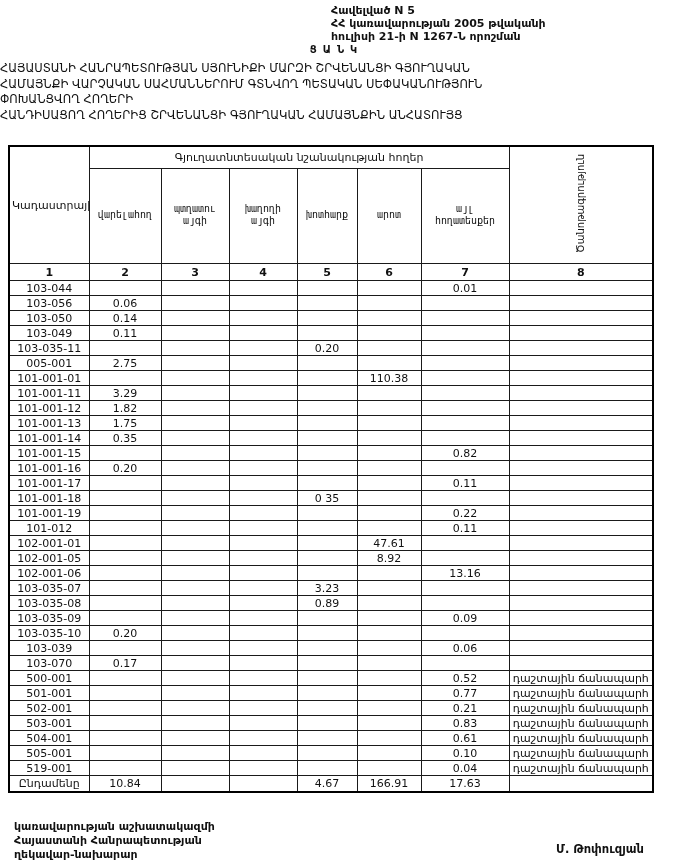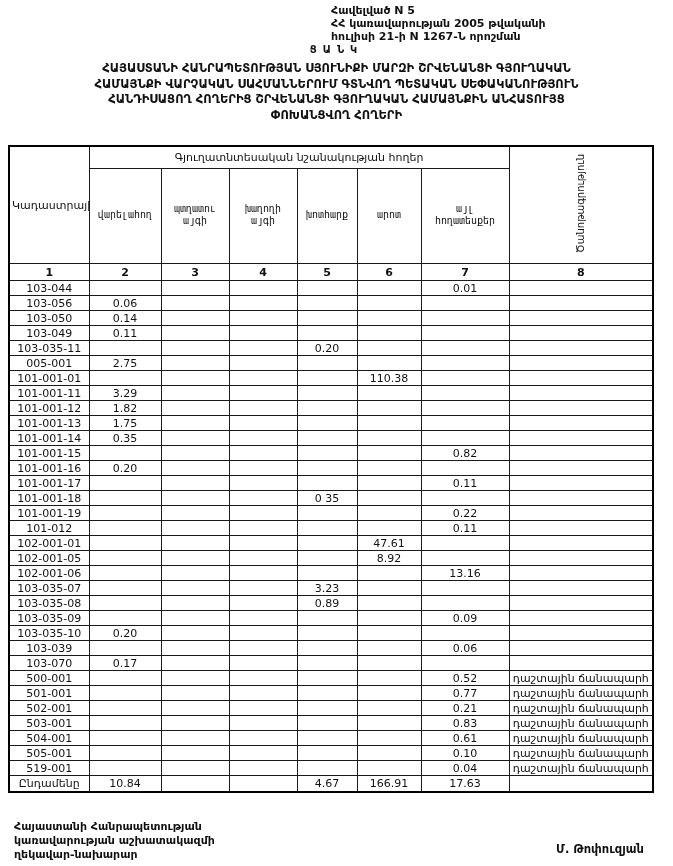--- a/index.html
+++ b/index.html
@@ -11,21 +11,21 @@
   .hdr-right{
     position:absolute;top:4px;right:12px;width:330px;
     text-align:left;font-weight:700;font-size:11px;line-height:13px;
   }
   .doc-title{
     position:absolute;top:44px;left:0;width:100%;
     text-align:center;font-weight:700;font-size:10px;letter-spacing:6px;
   }
   .doc-subtitle{
     position:absolute;top:61px;left:0;width:100%;
-    text-align:center;font-weight:700;font-size:11.5px;line-height:15.5px;
+    font-weight:400;font-size:11.5px;line-height:15.5px;
   }
   table.land{
     position:absolute;left:8px;top:145px;width:644px;
     border-collapse:collapse;table-layout:fixed;
     border:2px solid #000;
   }
   table.land td{
     border:1px solid #1a1a1a;
     padding:0 2px;text-align:center;vertical-align:middle;
     font-size:11px;overflow:hidden;white-space:nowrap;
@@ -61,22 +61,22 @@
   <div>Հավելված N 5</div>
   <div>ՀՀ կառավարության 2005 թվականի</div>
   <div>հուլիսի 21-ի N 1267-Ն որոշման</div>
 </div>
 
 <div class="doc-title">ՑԱՆԿ</div>
 
 <div class="doc-subtitle">
   <div>ՀԱՅԱՍՏԱՆԻ ՀԱՆՐԱՊԵՏՈՒԹՅԱՆ ՍՅՈՒՆԻՔԻ ՄԱՐԶԻ ՇՐՎԵՆԱՆՑԻ ԳՅՈՒՂԱԿԱՆ</div>
   <div>ՀԱՄԱՅՆՔԻ ՎԱՐՉԱԿԱՆ ՍԱՀՄԱՆՆԵՐՈՒՄ ԳՏՆՎՈՂ ՊԵՏԱԿԱՆ ՍԵՓԱԿԱՆՈՒԹՅՈՒՆ</div>
+  <div>ՓՈԽԱՆՑՎՈՂ ՀՈՂԵՐԻ</div>
   <div>ՀԱՆԴԻՍԱՑՈՂ ՀՈՂԵՐԻՑ ՇՐՎԵՆԱՆՑԻ ԳՅՈՒՂԱԿԱՆ ՀԱՄԱՅՆՔԻՆ ԱՆՀԱՏՈՒՅՑ</div>
-  <div>ՓՈԽԱՆՑՎՈՂ ՀՈՂԵՐԻ</div>
 </div>
 
 <table class="land">
   <colgroup>
     <col style="width:80px">
       <col style="width:72px">
       <col style="width:68px">
     <col style="width:68px">
       <col style="width:60px">
       <col style="width:64px">
@@ -450,18 +450,18 @@
       <td></td>
       <td>4.67</td>
       <td>166.91</td>
       <td>17.63</td>
       <td></td>
     </tr>
   </tbody>
 </table>
 
 <div class="footer-left">
+  <div>կառավարության աշխատակազմի</div>
   <div>Հայաստանի Հանրապետության</div>
-  <div>կառավարության աշխատակազմի</div>
   <div>ղեկավար-նախարար</div>
 </div>
 
 <div class="signature">Մ. Թոփուզյան</div>
 
 </body></html>

